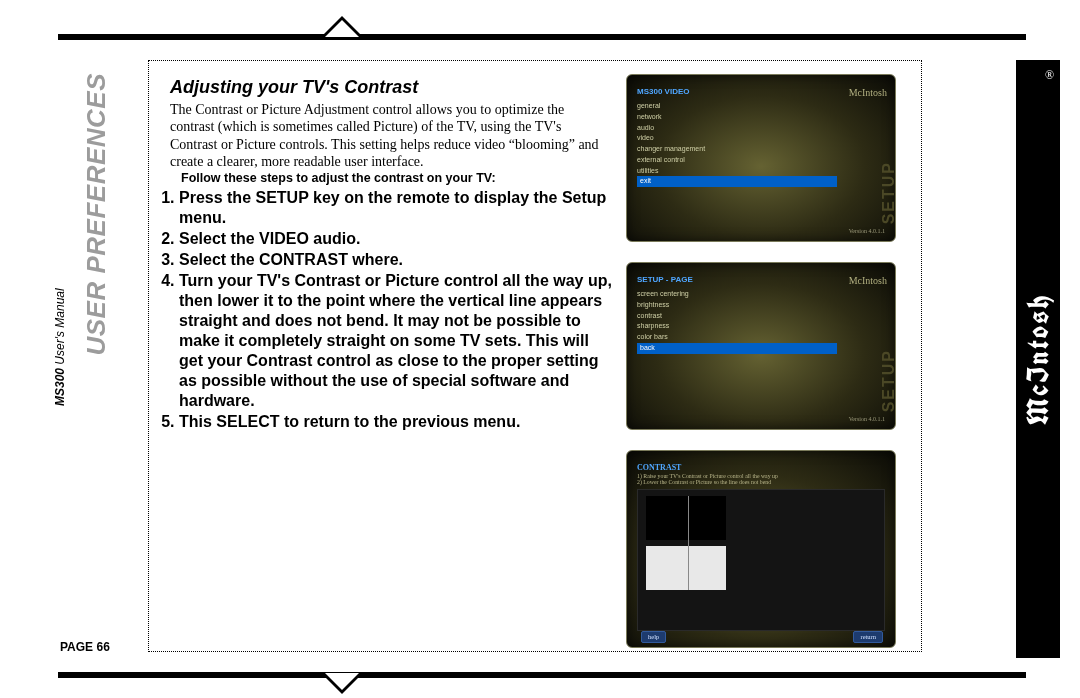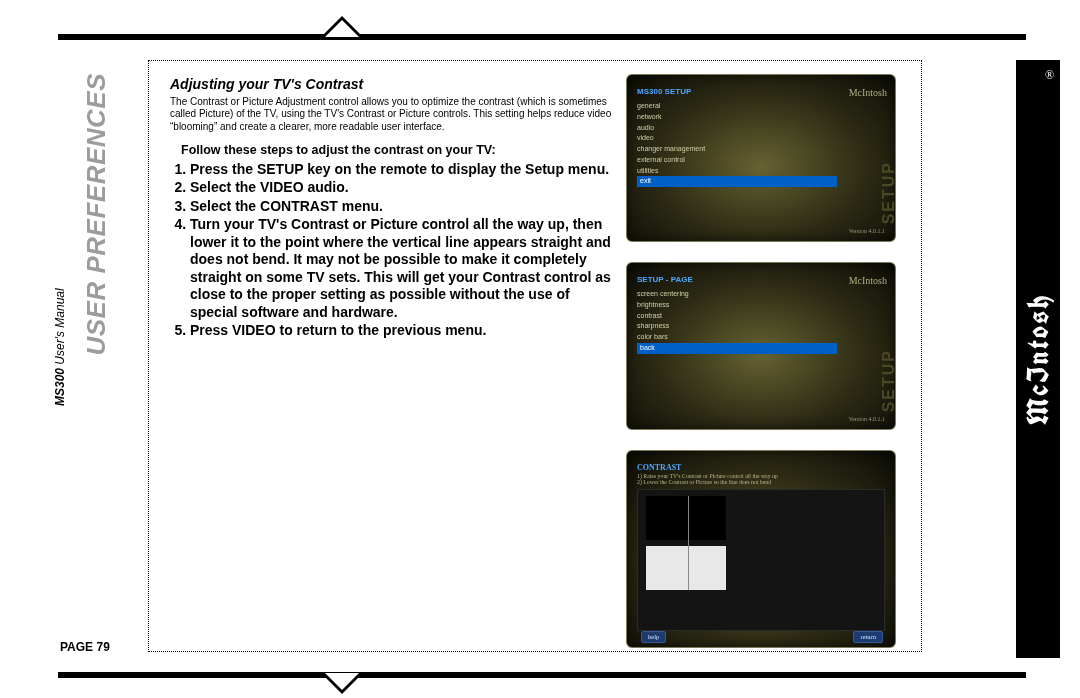--- a/index.html
+++ b/index.html
@@ -115,41 +115,40 @@
     box-sizing: border-box;
   }
   .col-right {
     float: left;
     width: 280px;
     padding-top: 10px;
   }
   .section-title {
     font-style: italic;
     font-weight: bold;
+    font-size: 18px;
+    margin-bottom: 2px;
+    font-family: Arial, sans-serif;
+  }
+  .body-p {
+    font-family: Liberation Serif, serif;
     font-size: 14px;
-    margin-bottom: 2px;
-    font-family: Arial, sans-serif;
-  }
-  .body-p {
-    font-family: Liberation Sans, sans-serif;
-    font-size: 10px;
-    margin-bottom: 10px;
   }
   .steps-label {
     font-family: Arial, sans-serif;
     font-weight: bold;
     font-size: 12.5px;
     margin-bottom: 2px;
     padding-left: 11px;
   }
   ol.steps {
     font-family: Arial, sans-serif;
     font-weight: bold;
-    font-size: 14px;
-    margin: 0 0 0 20px;
+    font-size: 16px;
+    margin: 0 0 0 9px;
     padding: 0;
   }
   ol.steps li {
     margin-bottom: 1px;
   }
   .page-num {
     position: absolute;
     left: 60px;
     bottom: 44px;
     font-family: Arial, sans-serif;
@@ -267,45 +266,45 @@
     <span class="brand-reg">®</span>
     <span class="brand-text">McIntosh</span>
   </div>
 
   <div class="chapter-title">USER PREFERENCES</div>
 
   <div class="manual-title">
     <span class="bold">MS300</span><span class="ital"> User's Manual</span>
   </div>
 
-  <div class="page-num">PAGE 79</div>
+  <div class="page-num">PAGE 66</div>
 
   <div class="dotted-frame"></div>
 
   <div class="content">
     <div class="col-left">
       <div class="section-title">Adjusting your TV's Contrast</div>
       <div class="body-p">The Contrast or Picture Adjustment control allows you to optimize the contrast (which is sometimes called Picture) of the TV, using the TV's Contrast or Picture controls. This setting helps reduce video “blooming” and create a clearer, more readable user interface.</div>
       <div class="steps-label">Follow these steps to adjust the contrast on your TV:</div>
       <ol class="steps">
         <li>Press the SETUP key on the remote to display the Setup menu.</li>
         <li>Select the VIDEO audio.</li>
-        <li>Select the CONTRAST menu.</li>
+        <li>Select the CONTRAST where.</li>
         <li>Turn your TV's Contrast or Picture control all the way up, then lower it to the point where the vertical line appears straight and does not bend. It may not be possible to make it completely straight on some TV sets. This will get your Contrast control as close to the proper setting as possible without the use of special software and hardware.</li>
-        <li>Press VIDEO to return to the previous menu.</li>
+        <li>This SELECT to return to the previous menu.</li>
       </ol>
     </div>
 
     <div class="col-right">
 
       <div class="shot">
         <div class="shot-brand">McIntosh</div>
         <div class="shot-side-setup">SETUP</div>
         <div class="shot-inner">
-          <div class="shot-title">MS300 SETUP</div>
+          <div class="shot-title">MS300 VIDEO</div>
           <div class="shot-item">general</div>
           <div class="shot-item">network</div>
           <div class="shot-item">audio</div>
           <div class="shot-item">video</div>
           <div class="shot-item">changer management</div>
           <div class="shot-item">external control</div>
           <div class="shot-item">utilities</div>
           <div class="shot-item selected">exit</div>
         </div>
         <div class="shot-version">Version 4.0.1.1</div>

